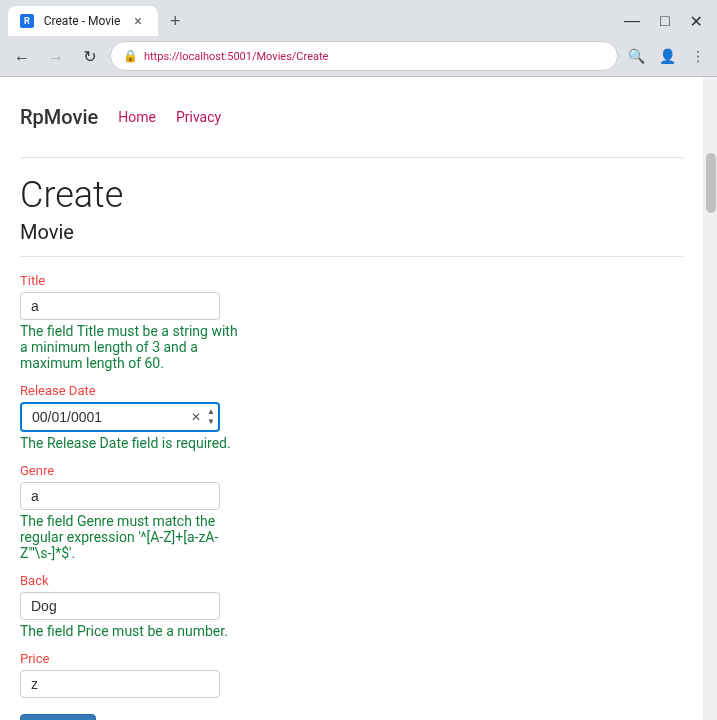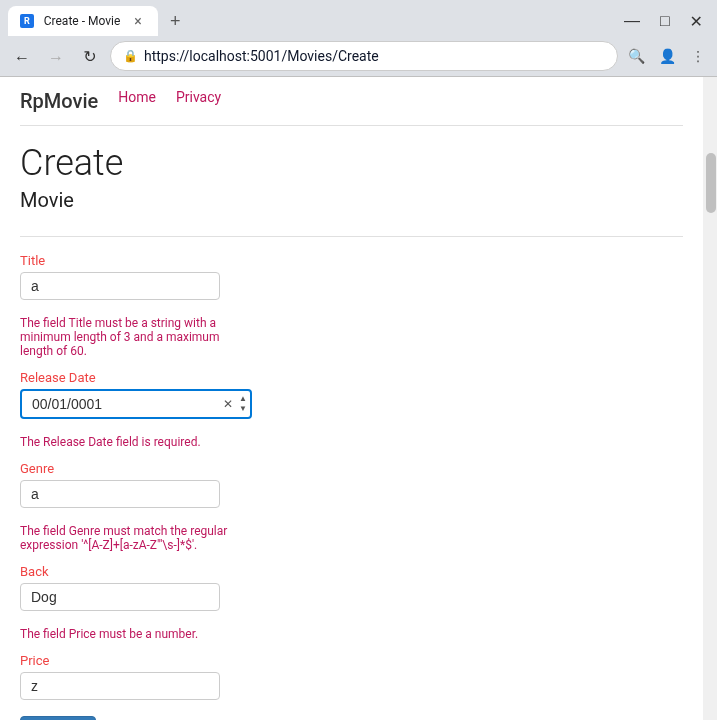--- a/index.html
+++ b/index.html
@@ -142,22 +142,22 @@
       gap: 6px;
       height: 30px;
     }
 
     .url-lock {
       color: #555;
       font-size: 12px;
     }
 
     .url-text {
-      font-size: 14px;
-      color: #0f172a;
+      font-size: 11px;
+      color: #be185d;
       flex: 1;
     }
 
     .url-icon-btn {
       background: none;
       border: none;
       cursor: pointer;
       color: #555;
       font-size: 14px;
       padding: 2px 4px;
@@ -192,21 +192,22 @@
       overflow: hidden;
     }
 
     .page-content {
       padding: 0 20px 20px 20px;
     }
 
     
     .navbar {
       display: flex;
-      padding: 12px 0;
+      align-items: center;
+      padding: 28px 0;
       border-bottom: 1px solid #e0e0e0;
       gap: 20px;
       margin-bottom: 16px;
     }
 
     .navbar-brand {
       font-size: 20px;
       font-weight: 500;
       color: #333;
       text-decoration: none;
@@ -224,21 +225,21 @@
       font-weight: 300;
       color: #222;
       margin-bottom: 4px;
     }
 
     .page-subheading {
       font-size: 20px;
       font-weight: 400;
       color: #222;
       margin-bottom: 16px;
-      padding-bottom: 24px;
+      padding-bottom: 12px;
       border-bottom: 1px solid #e0e0e0;
     }
 
     
     .form-group {
       margin-bottom: 12px;
     }
 
     .form-label {
       display: block;
@@ -253,21 +254,21 @@
       padding: 5px 10px;
       font-size: 14px;
       color: #333;
       border: 1px solid #ccc;
       border-radius: 4px;
       outline: none;
     }
 
     .date-input-wrapper {
       position: relative;
-      width: 232px;
+      width: 200px;
     }
 
     .date-input-inner {
       width: 100%;
       padding: 5px 36px 5px 10px;
       font-size: 14px;
       color: #333;
       border: 2px solid #0078d7;
       border-radius: 4px;
       outline: none;
@@ -293,23 +294,23 @@
     }
 
     .date-spin-btn {
       display: flex;
       flex-direction: column;
       font-size: 8px;
       line-height: 1.2;
     }
 
     .validation-error {
-      color: #be185d;
-      font-size: 12px;
-      margin-top: 16px;
+      color: #15803d;
+      font-size: 14px;
+      margin-top: 3px;
       max-width: 220px;
     }
 
     .btn-primary {
       background-color: #337ab7;
       border: 1px solid #2e6da4;
       color: white;
       padding: 6px 16px;
       font-size: 14px;
       border-radius: 4px;

